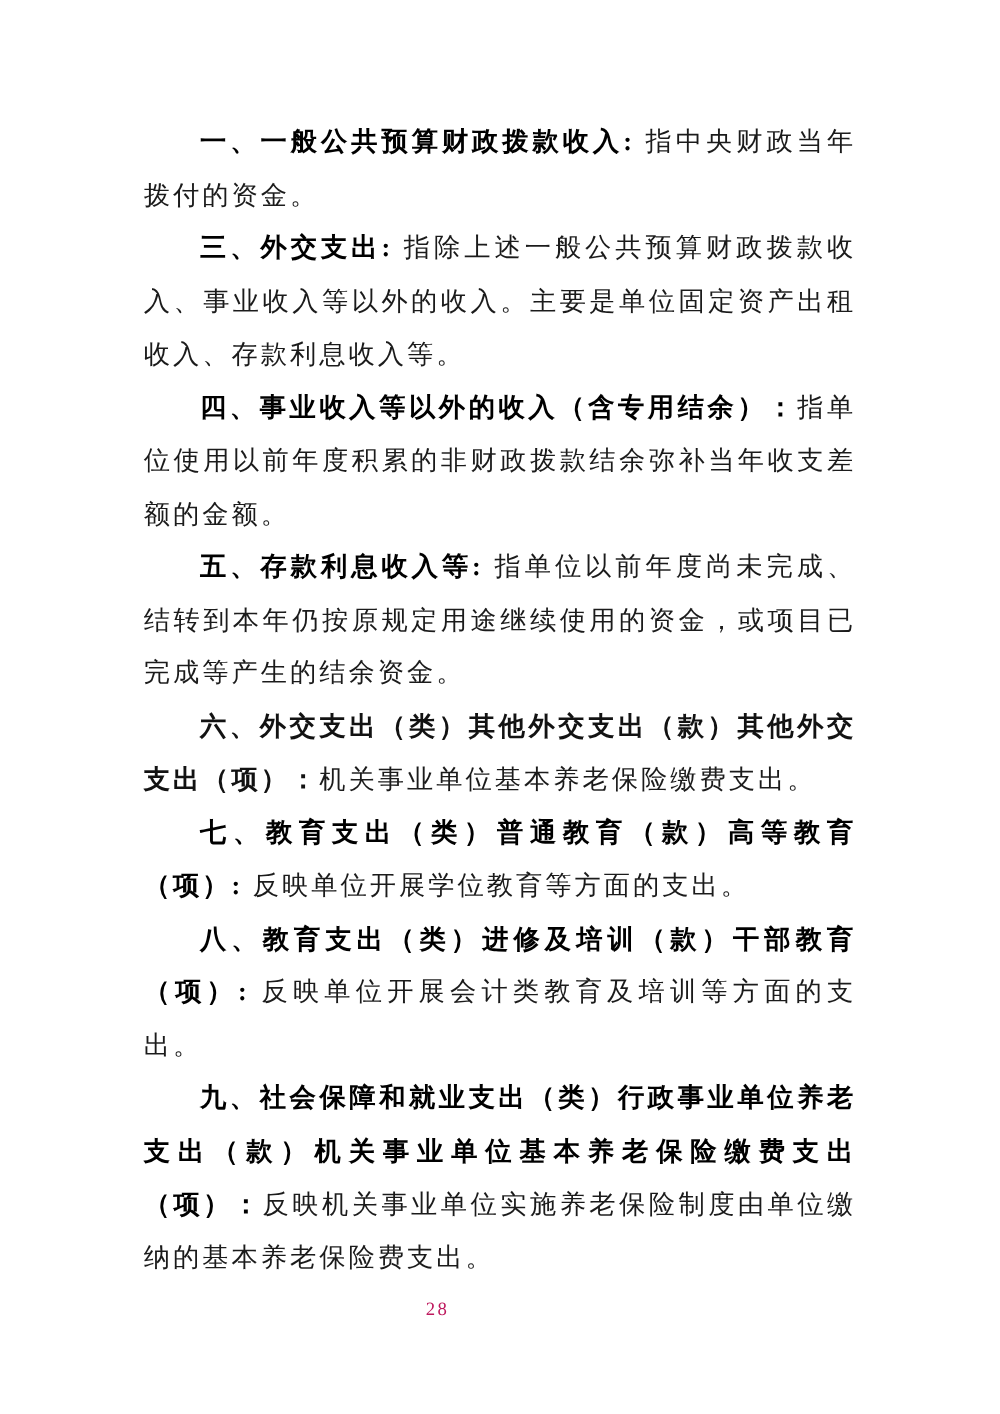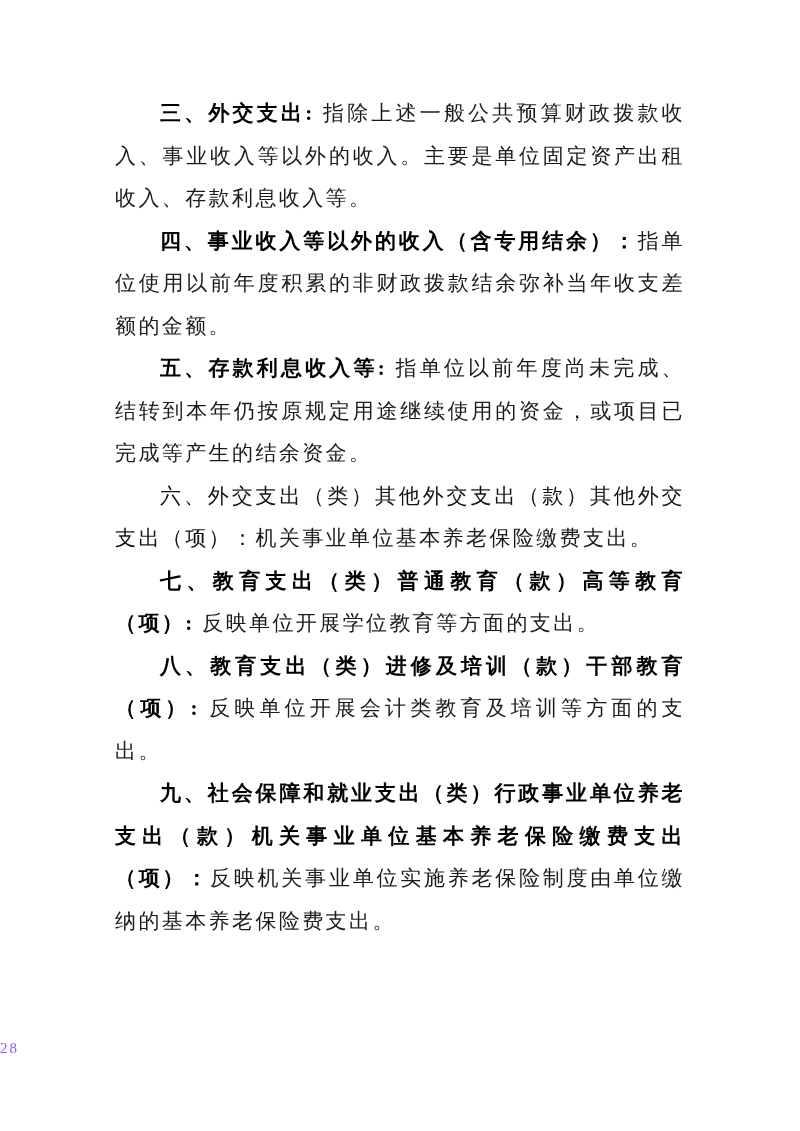--- a/index.html
+++ b/index.html
@@ -30,47 +30,48 @@
     margin: 0;
     font-size: 21px;
     line-height: 42.5px;
     letter-spacing: 2.4px;
     text-align: justify;
     text-align-last: left;
     text-indent: 45px;
     word-break: break-all;
   }
   .head {
-    font-weight: normal;
+    font-weight: bold;
     color: #121212;
   }
   .head.bold {
     font-weight: bold;
     color: #000000;
   }
   .body-text {
     font-weight: normal;
     color: #1b1b1b;
   }
   .page-number {
     position: absolute;
     top: 1040px;
     left: 0;
     width: 700px;
-    text-align: left;
+    text-align: center;
     font-size: 15px;
     letter-spacing: 2px;
-    color: #8b5cf6;
+    color: #be185d;
   }
 </style>
 </head>
 <body>
 
 <div class="page">
   <div class="content" id="paragraphs">
+      <p class="para"><span class="head bold">一、一般公共预算财政拨款收入:</span><span class="body-text"> 指中央财政当年拨付的资金。</span></p>
       <p class="para"><span class="head bold">三、外交支出:</span><span class="body-text"> 指除上述一般公共预算财政拨款收入、事业收入等以外的收入。主要是单位固定资产出租收入、存款利息收入等。</span></p>
       <p class="para"><span class="head bold">四、事业收入等以外的收入（含专用结余）：</span><span class="body-text">指单位使用以前年度积累的非财政拨款结余弥补当年收支差额的金额。</span></p>
       <p class="para"><span class="head bold">五、存款利息收入等:</span><span class="body-text"> 指单位以前年度尚未完成、结转到本年仍按原规定用途继续使用的资金，或项目已完成等产生的结余资金。</span></p>
       <p class="para"><span class="head">六、外交支出（类）其他外交支出（款）其他外交支出（项）：</span><span class="body-text">机关事业单位基本养老保险缴费支出。</span></p>
       <p class="para"><span class="head bold">七、教育支出（类）普通教育（款）高等教育（项）:</span><span class="body-text"> 反映单位开展学位教育等方面的支出。</span></p>
       <p class="para"><span class="head bold">八、教育支出（类）进修及培训（款）干部教育（项）:</span><span class="body-text"> 反映单位开展会计类教育及培训等方面的支出。</span></p>
       <p class="para"><span class="head bold">九、社会保障和就业支出（类）行政事业单位养老支出（款）机关事业单位基本养老保险缴费支出（项）：</span><span class="body-text">反映机关事业单位实施养老保险制度由单位缴纳的基本养老保险费支出。</span></p>
     </div>
   <div class="page-number">28</div>
 </div>

